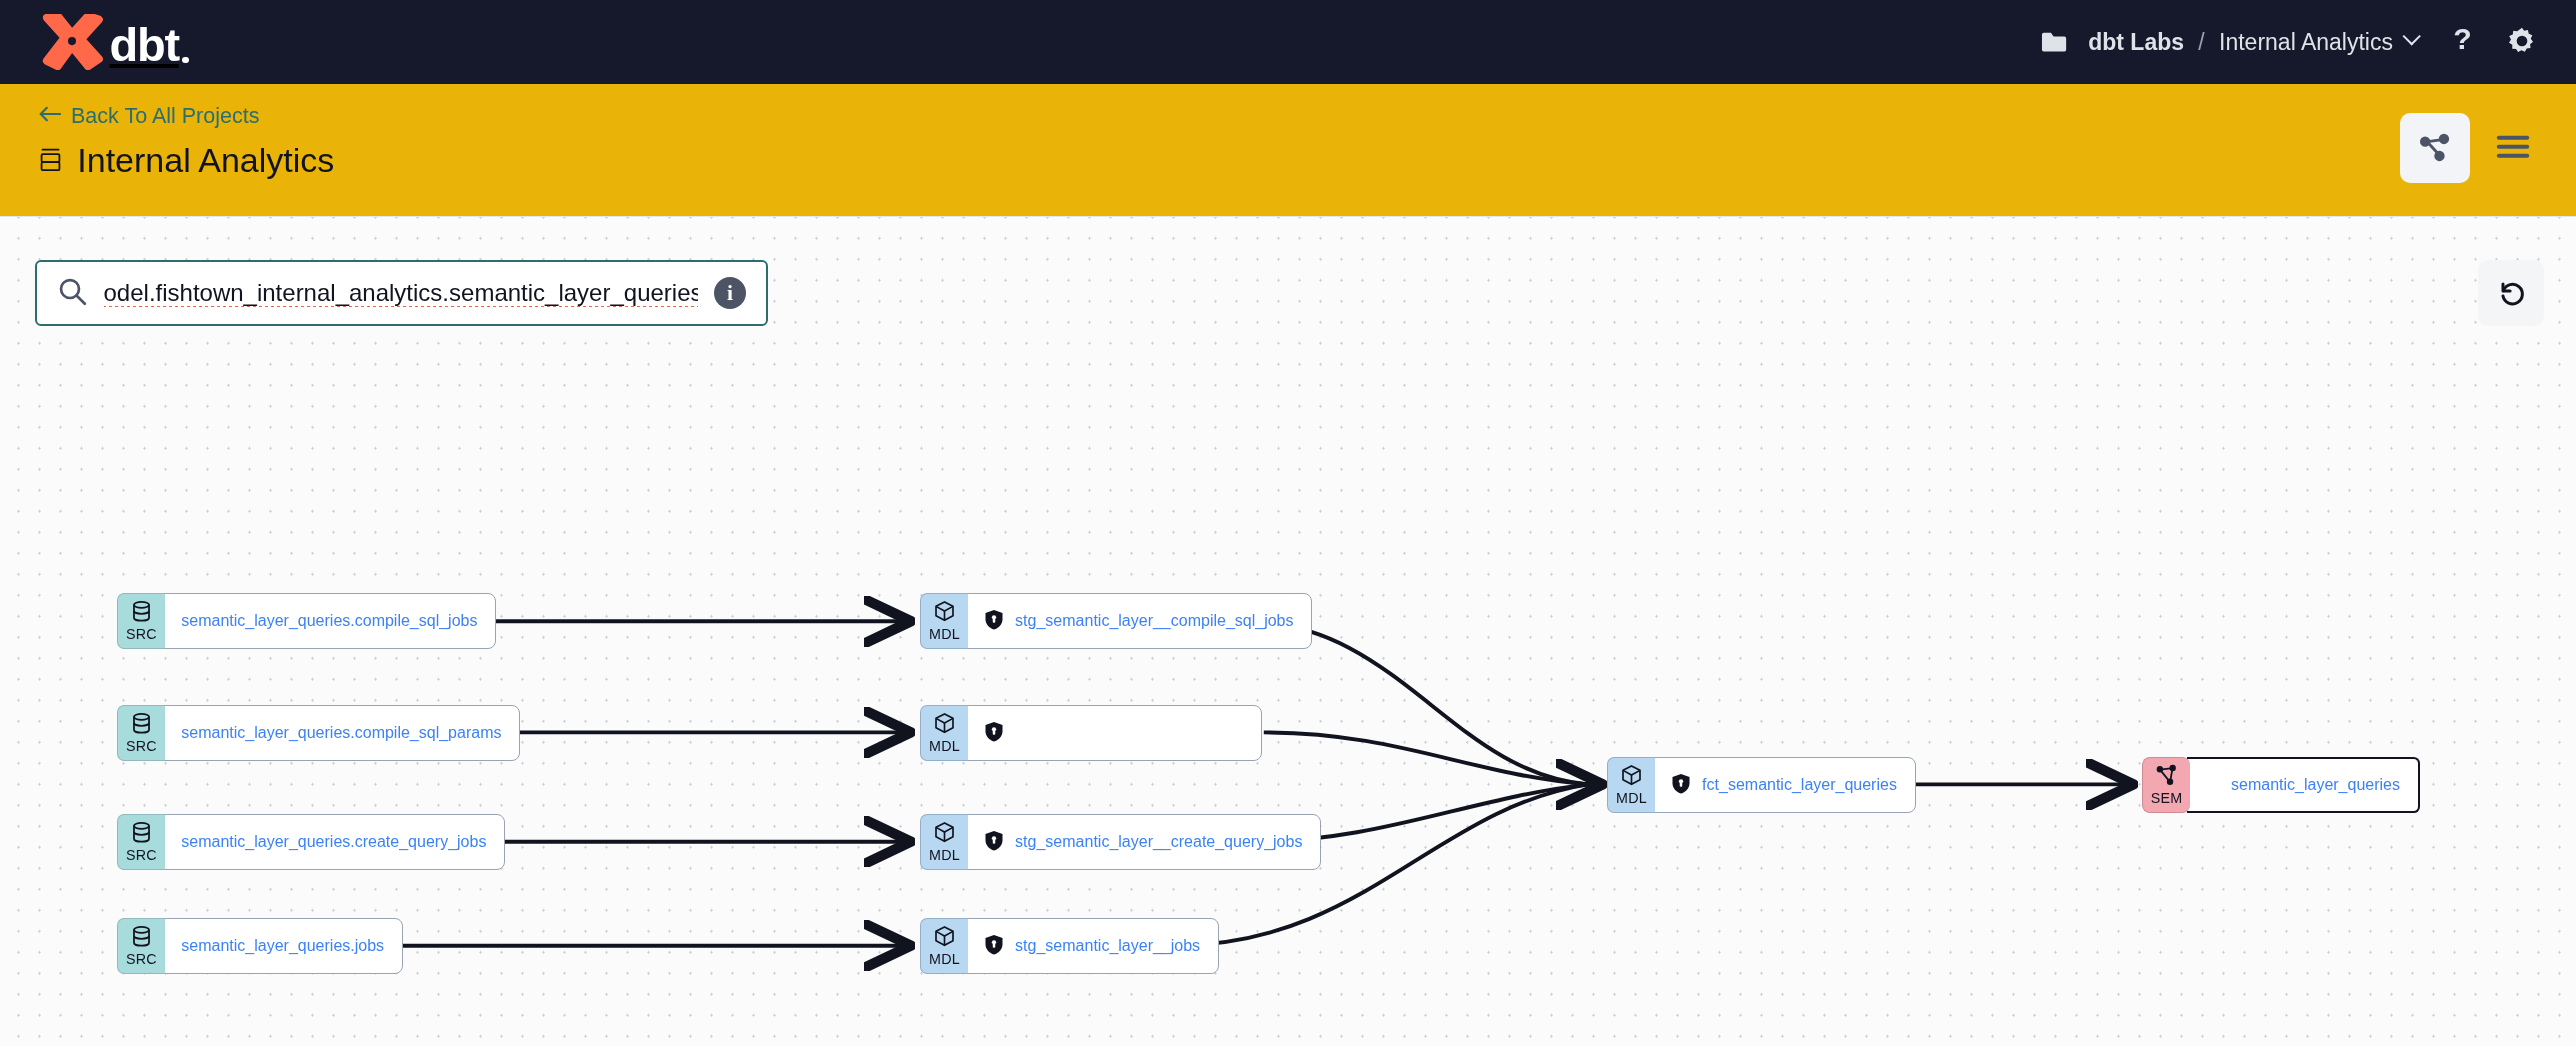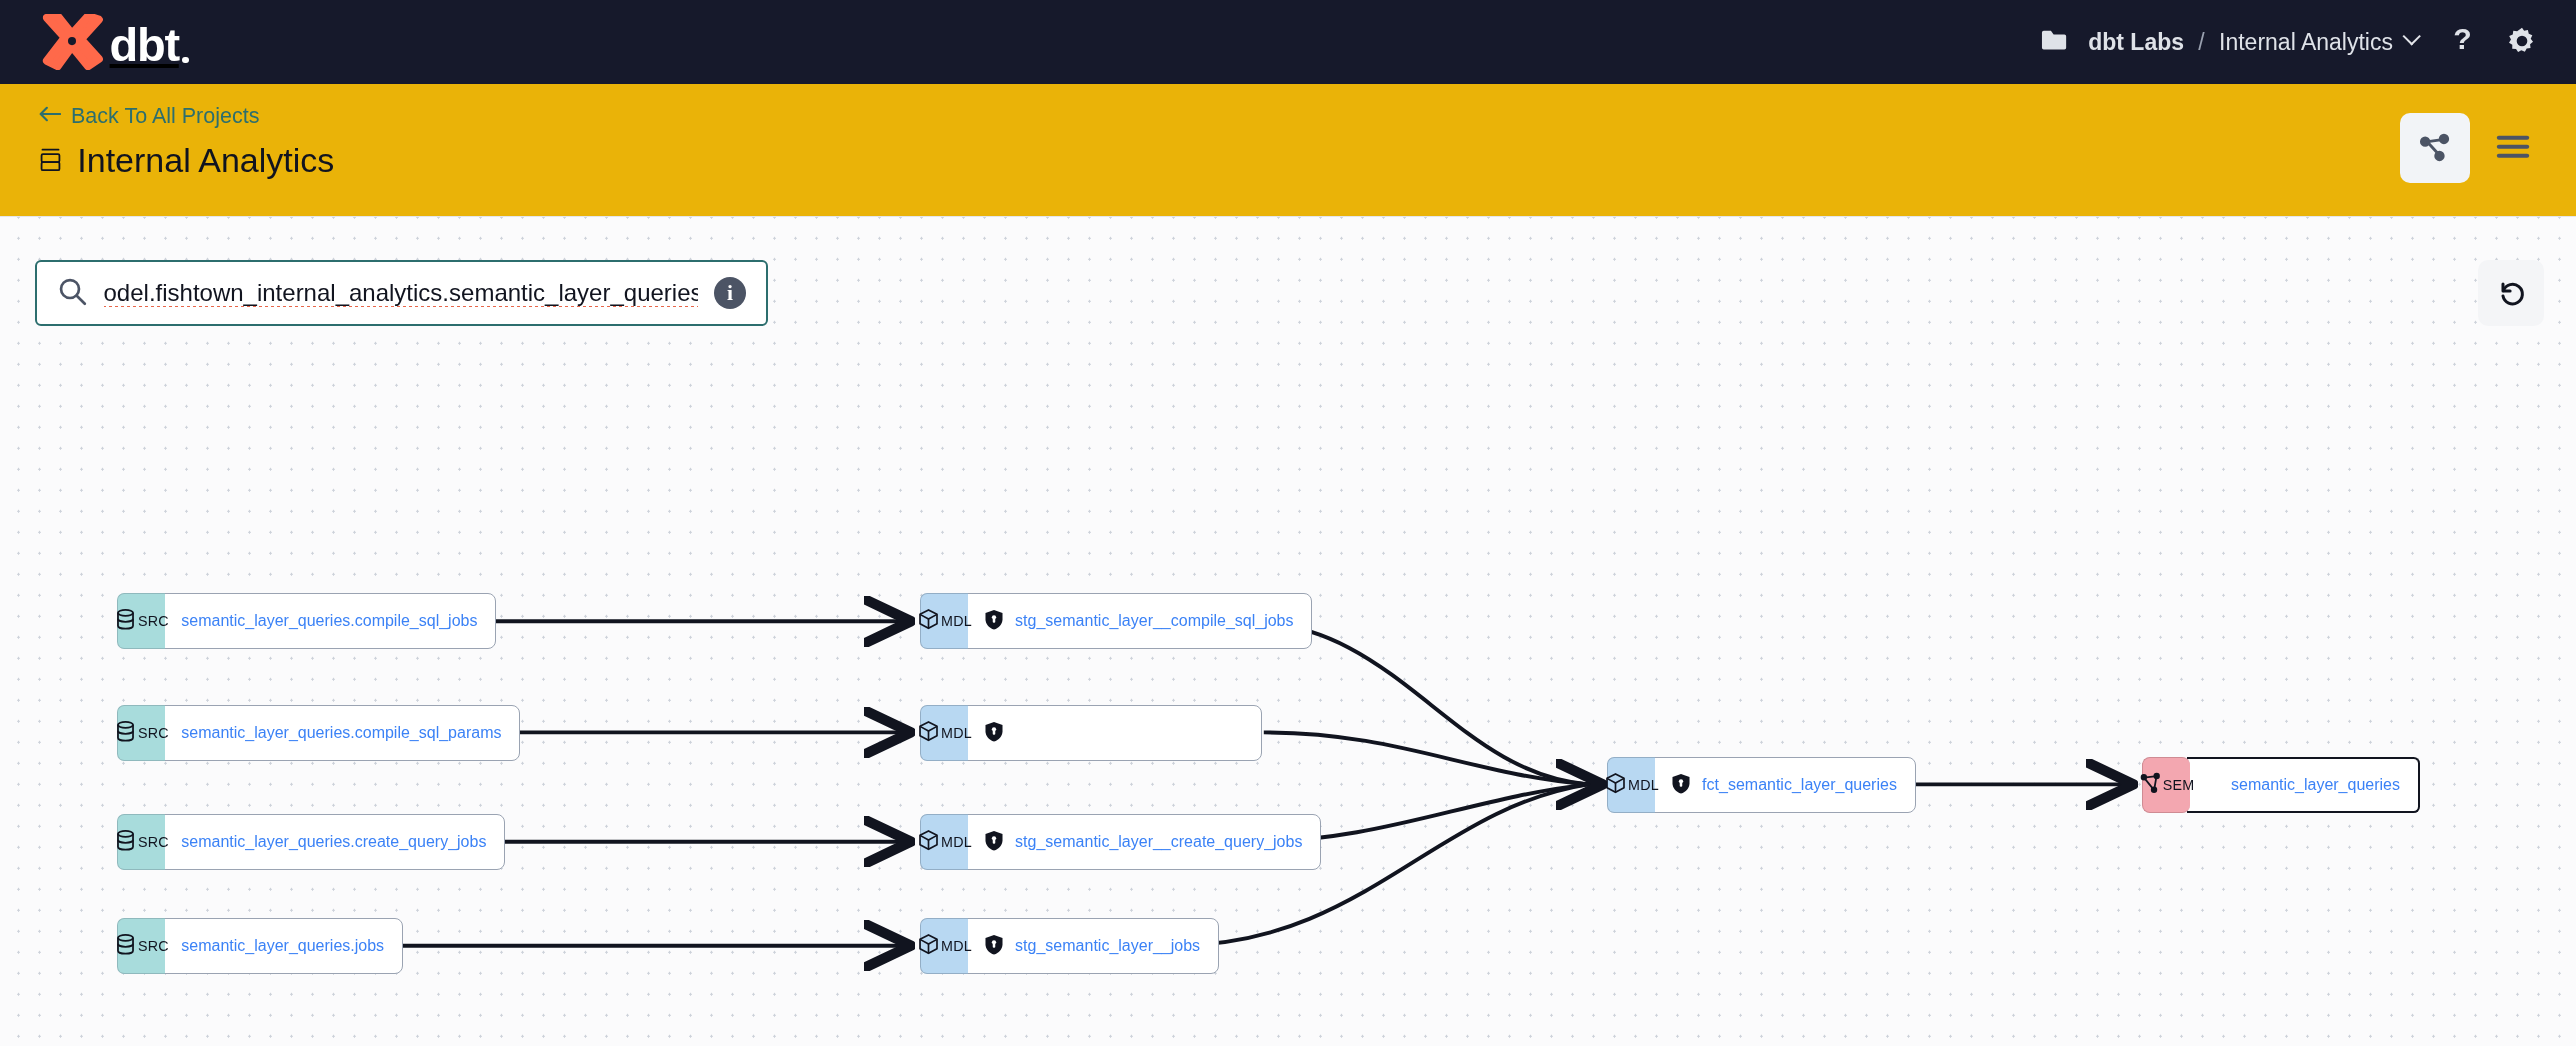--- a/index.html
+++ b/index.html
@@ -84,20 +84,21 @@
   }
   #breadcrumb-nav {
     display: flex;
     align-items: center;
     gap: 14.3px;
     font-size: 23px;
     color: #dfe2e8;
   }
   #org-chip {
     display: flex;
+    align-items: center;
     gap: 20px;
     font-weight: bold;
     cursor: pointer;
   }
   .folder-icon { width: 27px; height: 21.5px; display: block; }
   #bc-sep { color: #9aa1b0; font-weight: 300; }
   #project-chip {
     display: flex;
     align-items: center;
     gap: 11.7px;
@@ -242,20 +243,21 @@
     position: absolute;
     height: 56px;
     display: flex;
     align-items: stretch;
     cursor: pointer;
   }
   .node-badge {
     width: 48px;
     border-radius: 7.2px 0 0 7.2px;
     display: flex;
+    flex-direction: column;
     align-items: center;
     justify-content: center;
     gap: 0.9px;
     flex: none;
     position: relative;
     z-index: 2;
   }
   .node-badge .bi { display: block; }
   .node-badge .bt {
     font-size: 14.3px;

